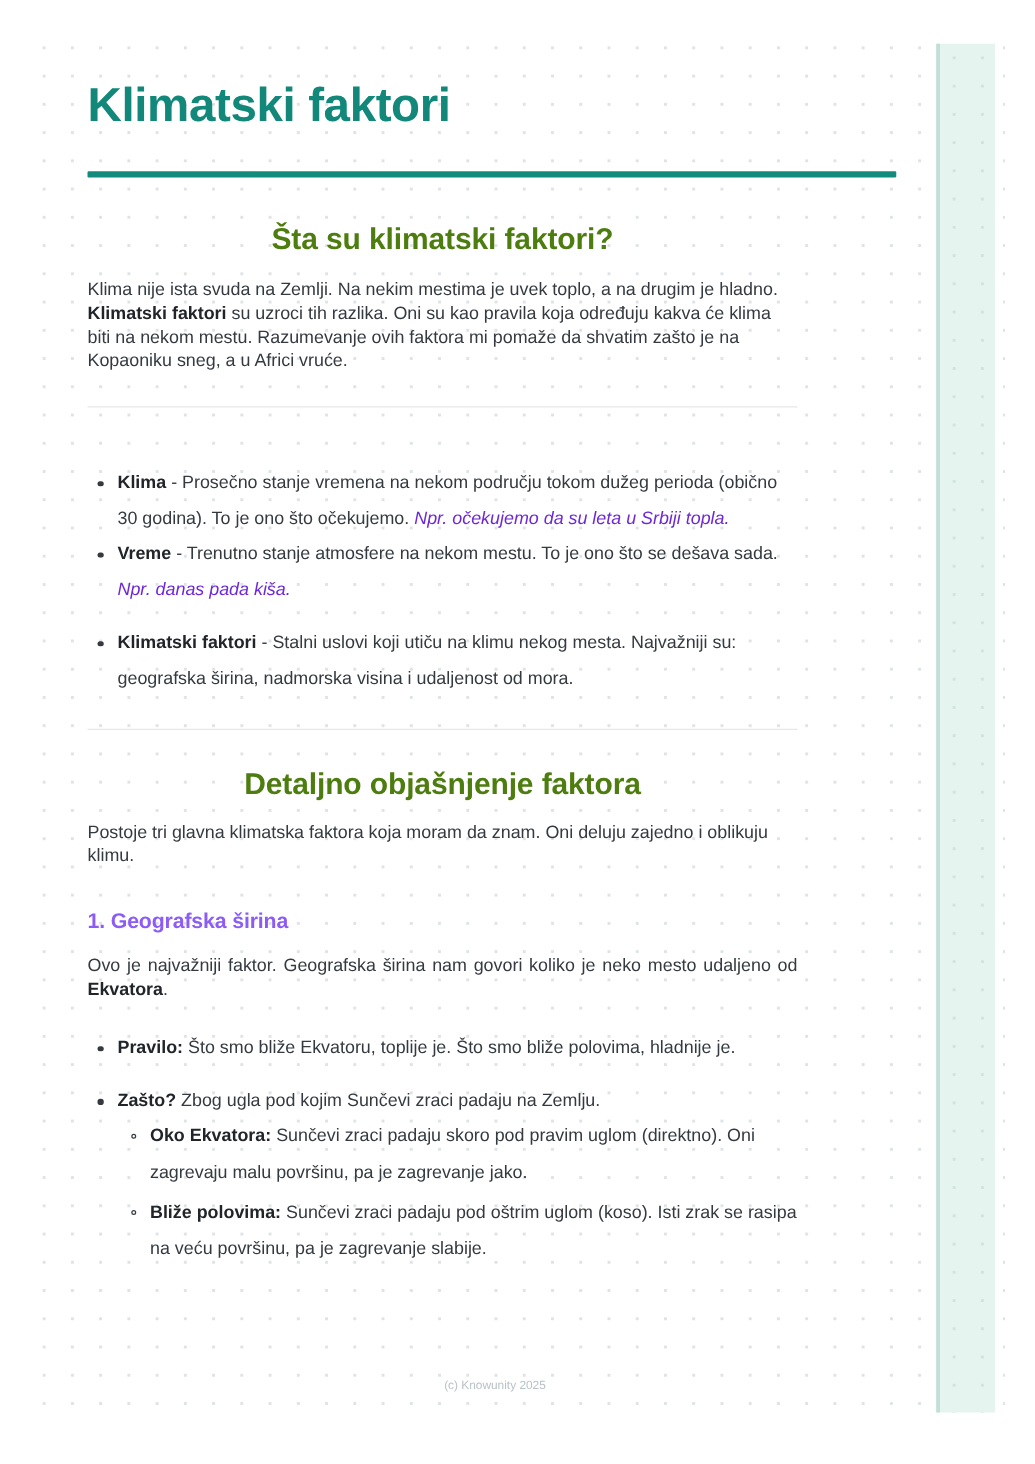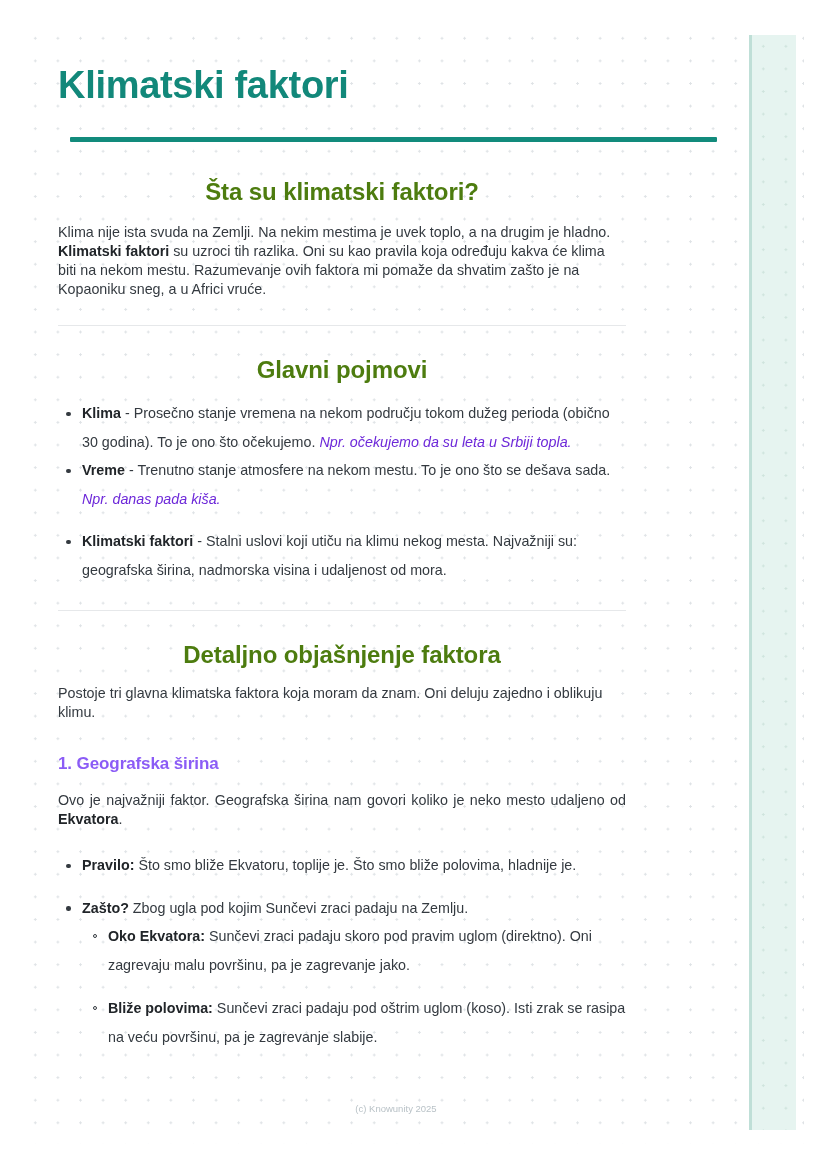--- a/index.html
+++ b/index.html
@@ -41,21 +41,21 @@
   }
   .side-strip .strip-dots {
     position: absolute;
     inset: 0;
     background-image: radial-gradient(circle, #cfe4dd 1.1px, transparent 1.2px);
     background-size: 22.6px 22.6px;
   }
 
   .content {
     position: absolute;
-    left: 58px;
+    left: 70px;
     top: 62px;
     width: 568px;
   }
 
   h1.doc-title {
     margin: 0;
     font-size: 38px;
     line-height: 46px;
     font-weight: bold;
     color: #12887a;
@@ -196,21 +196,20 @@
     <h2 class="section-title">Šta su klimatski faktori?</h2>
 
     <div class="sp-18"></div>
 
     <p class="body"><span>Klima nije ista svuda na Zemlji. Na nekim mestima je uvek toplo, a na drugim je hladno. </span><b>Klimatski faktori</b><span> su uzroci tih razlika. Oni su kao pravila koja određuju kakva će klima biti na nekom mestu. Razumevanje ovih faktora mi pomaže da shvatim zašto je na Kopaoniku sneg, a u Africi vruće.</span></p>
 
     <div class="sp-26"></div>
     <hr class="divider">
     <div class="sp-30"></div>
 
-    <h2 class="section-title">Glavni pojmovi</h2>
 
     <div class="sp-16"></div>
 
     <ul class="lvl1">
       <li><b>Klima</b><span> - Prosečno stanje vremena na nekom području tokom dužeg perioda (obično 30 godina). To je ono što očekujemo. </span><i>Npr. očekujemo da su leta u Srbiji topla.</i></li>
       <li style=""><b>Vreme</b><span> - Trenutno stanje atmosfere na nekom mestu. To je ono što se dešava sada. </span><i>Npr. danas pada kiša.</i></li>
       <li style="margin-top:14px"><b>Klimatski faktori</b><span> - Stalni uslovi koji utiču na klimu nekog mesta. Najvažniji su: geografska širina, nadmorska visina i udaljenost od mora.</span><i></i></li>
     </ul>
 
     <div class="sp-26"></div>
@@ -231,21 +230,21 @@
 
     <p class="body justify"><span>Ovo je najvažniji faktor. Geografska širina nam govori koliko je neko mesto udaljeno od </span><b>Ekvatora</b><span>.</span></p>
 
     <div class="sp-22"></div>
 
     <ul class="lvl1">
       <li><b>Pravilo:</b><span> Što smo bliže Ekvatoru, toplije je. Što smo bliže polovima, hladnije je.</span></li>
       <li style="margin-top:14px"><b>Zašto?</b><span> Zbog ugla pod kojim Sunčevi zraci padaju na Zemlju.</span>
         <ul class="lvl2">
           <li><b>Oko Ekvatora:</b><span> Sunčevi zraci padaju skoro pod pravim uglom (direktno). Oni zagrevaju malu površinu, pa je zagrevanje jako.</span></li>
-          <li style="margin-top:15px"><b>Bliže polovima:</b><span> Sunčevi zraci padaju pod oštrim uglom (koso). Isti zrak se rasipa na veću površinu, pa je zagrevanje slabije.</span></li>
+          <li style="margin-top:4px"><b>Bliže polovima:</b><span> Sunčevi zraci padaju pod oštrim uglom (koso). Isti zrak se rasipa na veću površinu, pa je zagrevanje slabije.</span></li>
         </ul>
       </li>
     </ul>
 
   </div>
 
   <div class="footer">(c) Knowunity 2025</div>
 
 </div>
 

